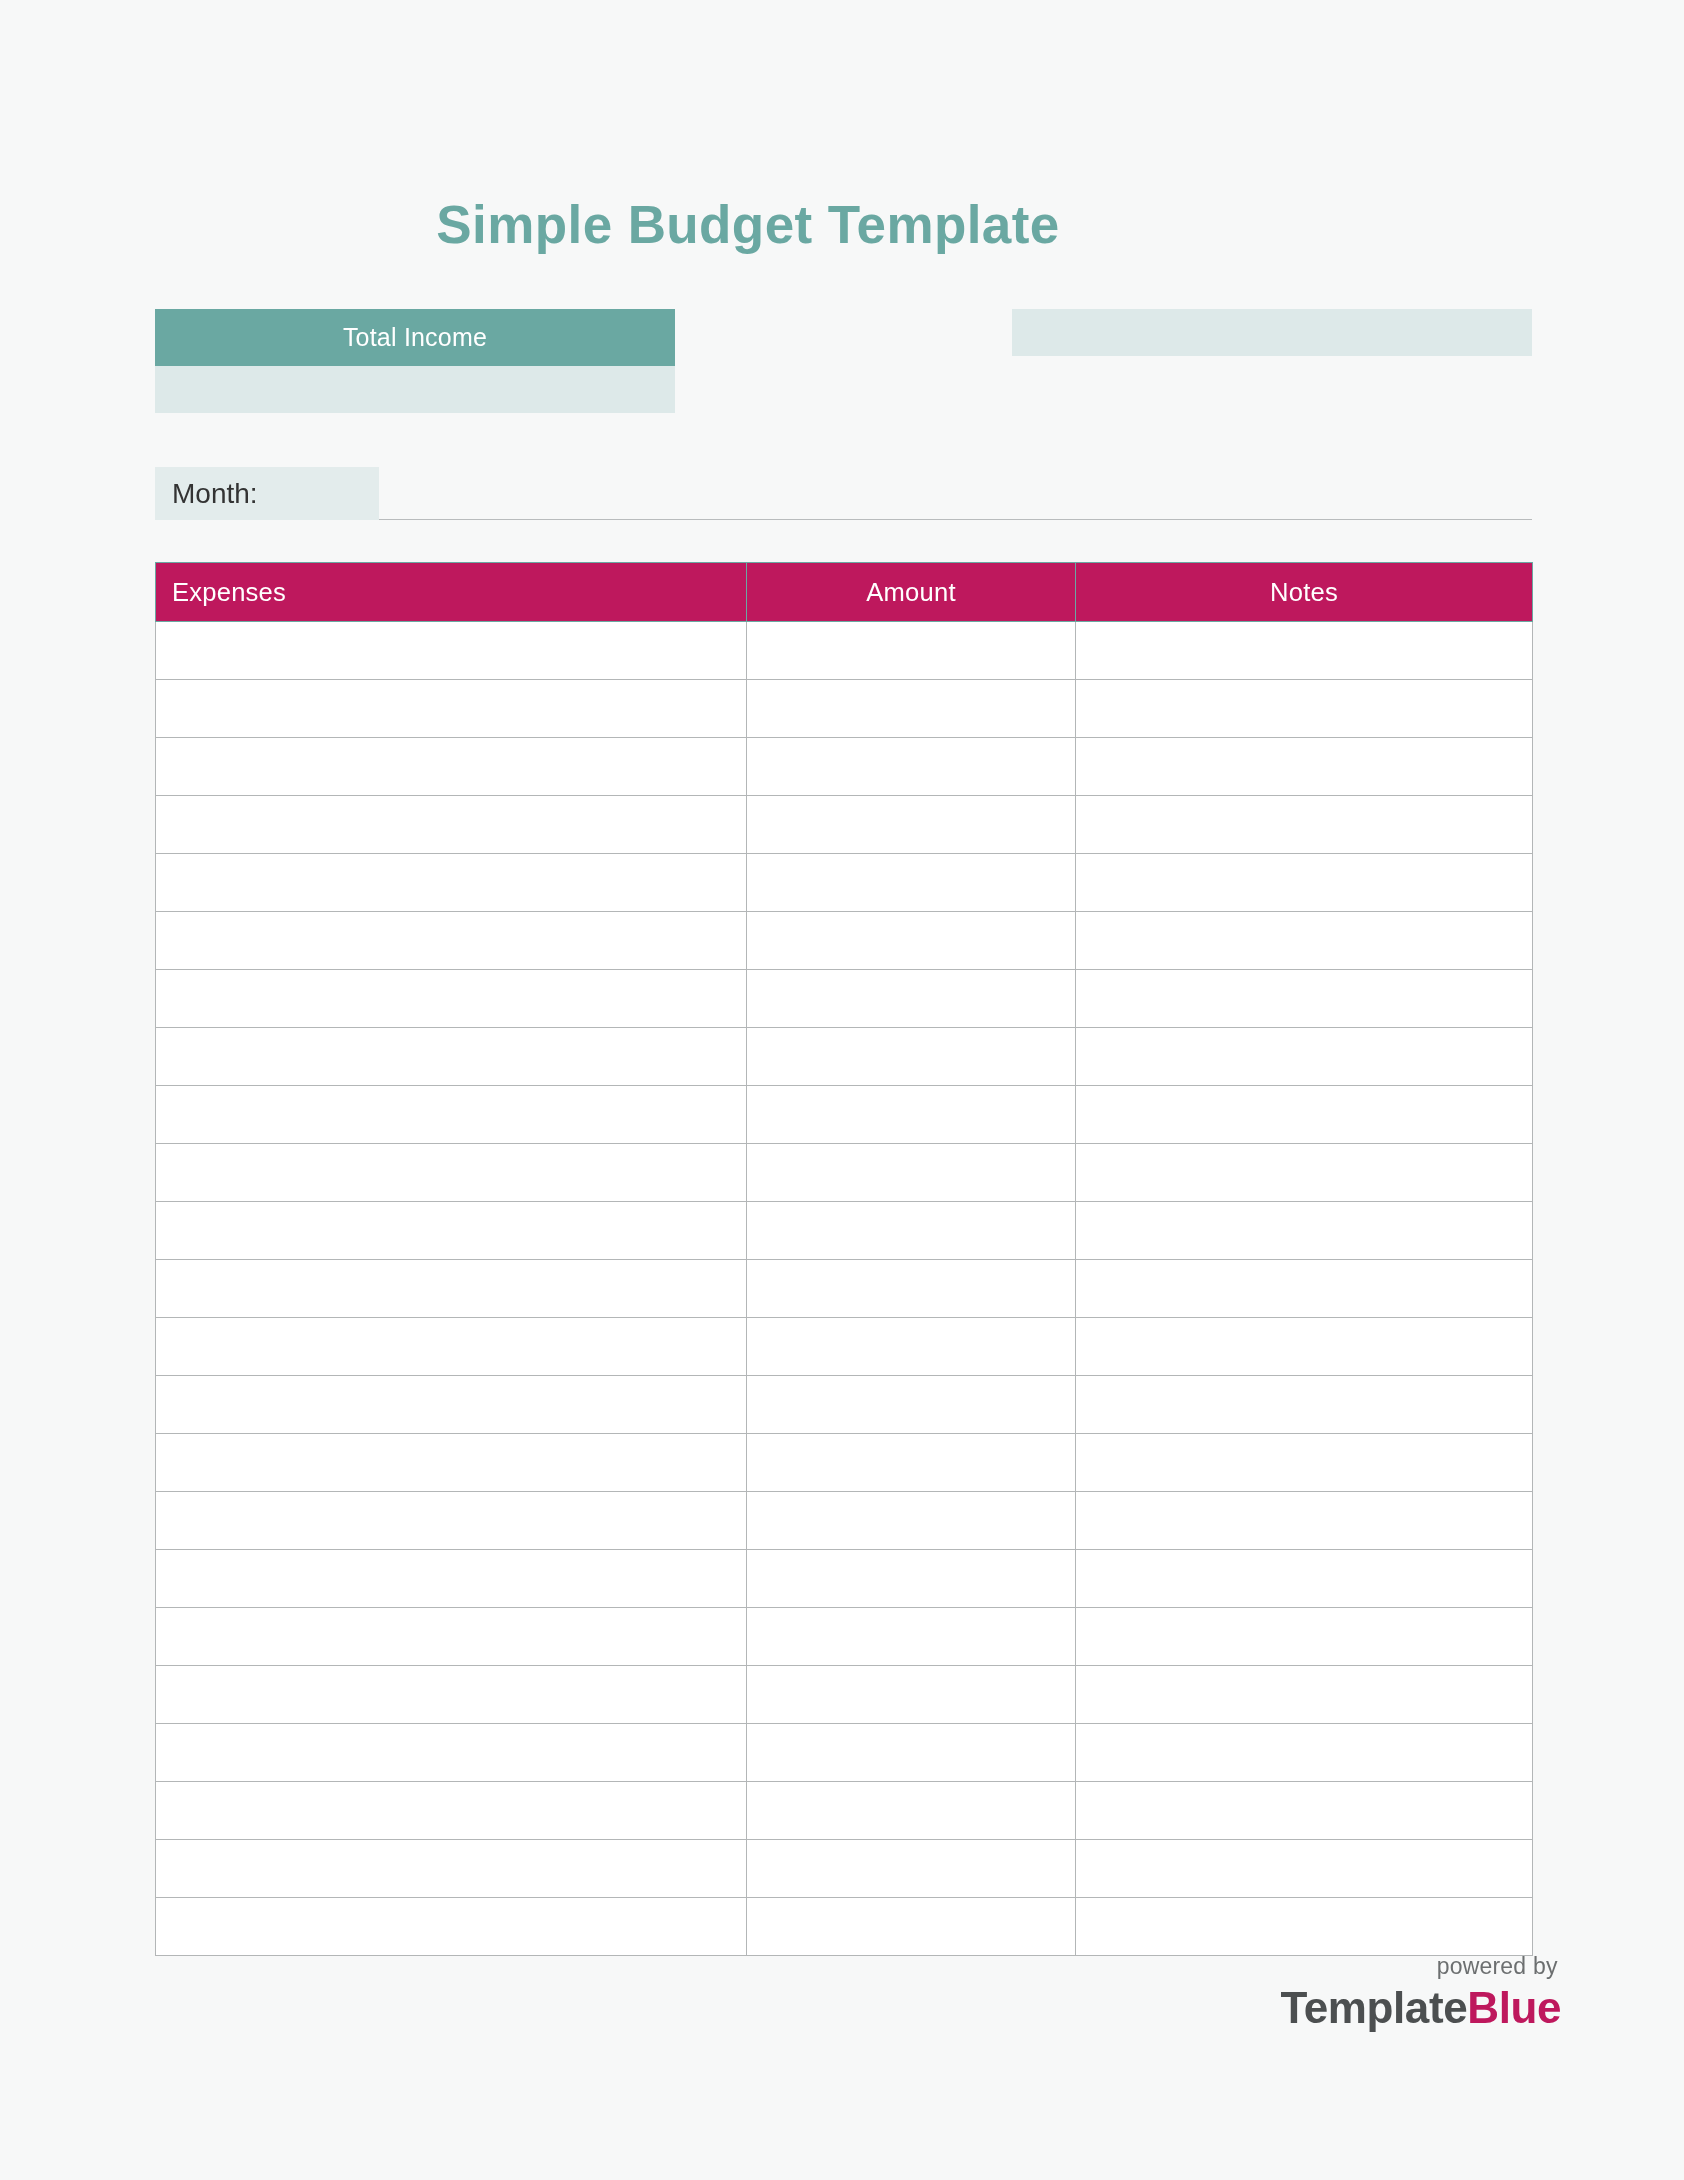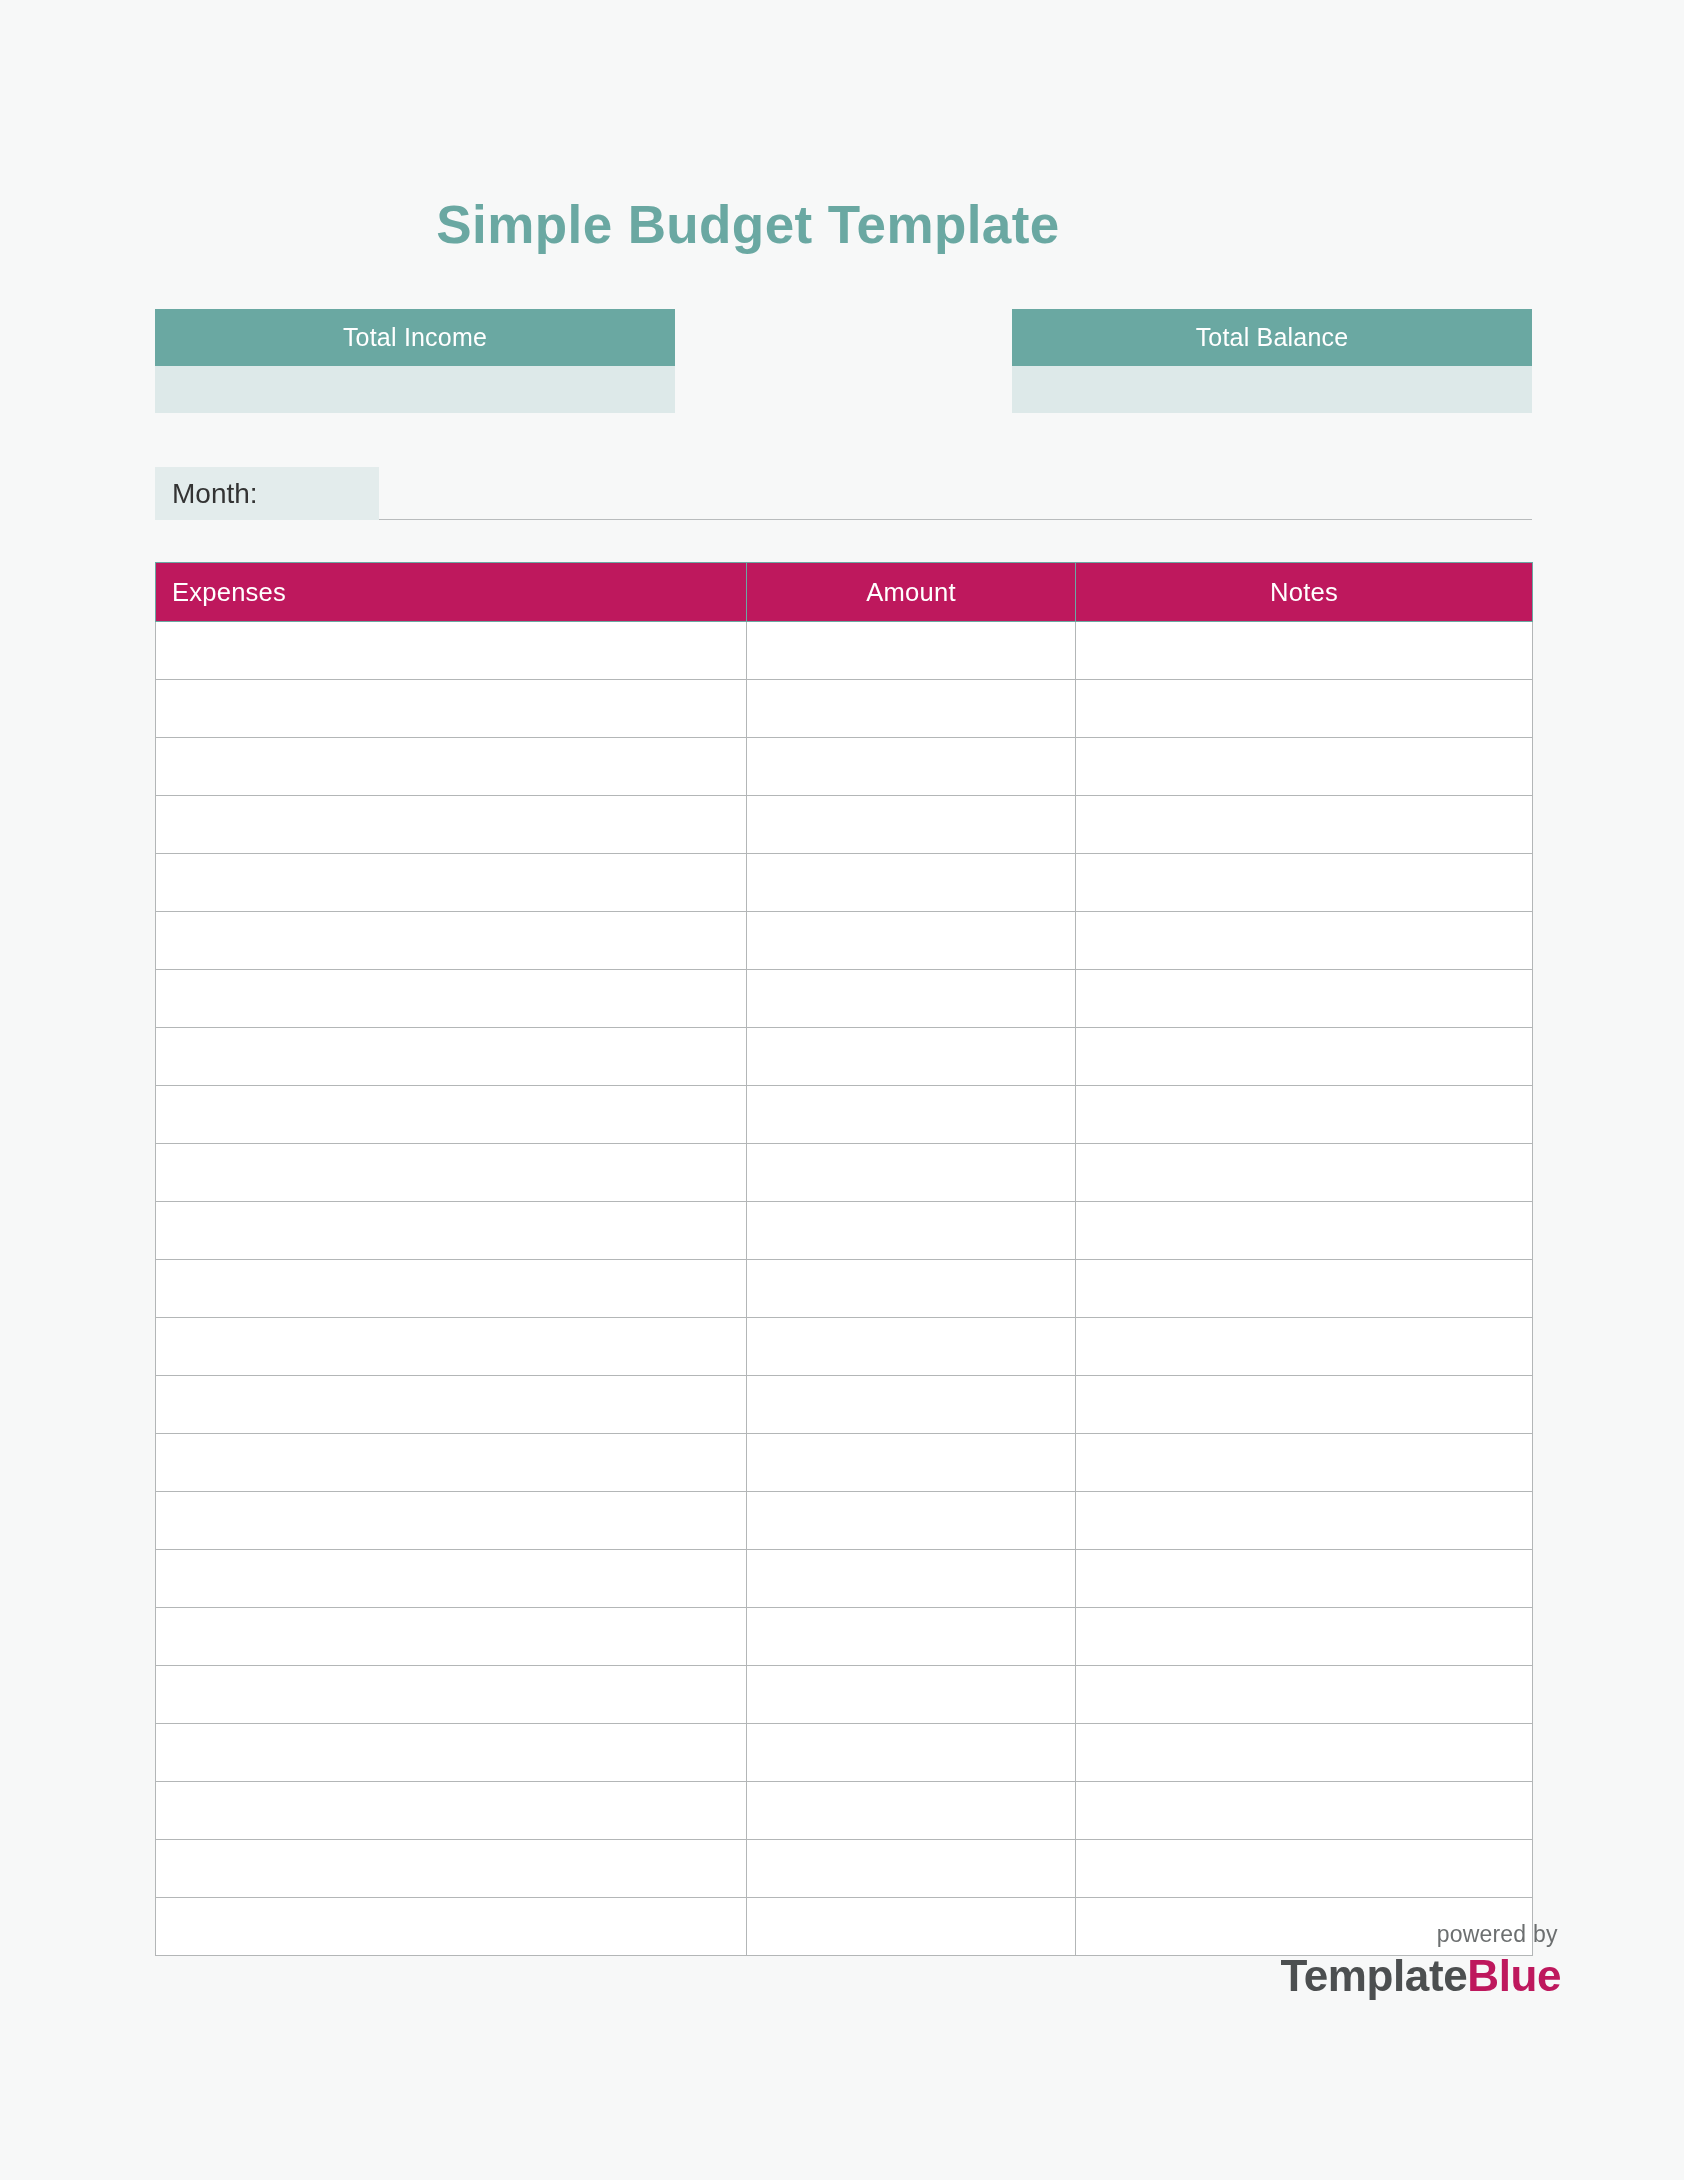--- a/index.html
+++ b/index.html
@@ -139,20 +139,21 @@
     position: absolute;
     right: 124px;
     top: 1921px;
     text-align: right;
   }
   .powered {
     font-size: 23px;
     color: #6c6f70;
     letter-spacing: 0.2px;
     margin-right: 3.4px;
+    margin-top: 32px;
   }
   .brand {
     font-size: 44px;
     font-weight: bold;
     letter-spacing: -0.4px;
     margin-top: 3.4px;
   }
   .brand .general { color: #4c4f50; }
   .brand .blue { color: #be185d; }
 </style>
@@ -163,21 +164,20 @@
   <div class="sheet">
 
     <div class="title">Simple Budget Template</div>
 
     <div class="summary">
       <div class="summary-card">
         <div class="summary-head">Total Income</div>
         <div class="summary-value"></div>
       </div>
       <div class="summary-card">
-        <div class="summary-head">Total Balance</div>
         <div class="summary-value"></div>
       </div>
     </div>
 
     <div class="month-row">
       <div class="month-label">Month:</div>
       <div class="month-input"></div>
     </div>
 
     <table class="table">

